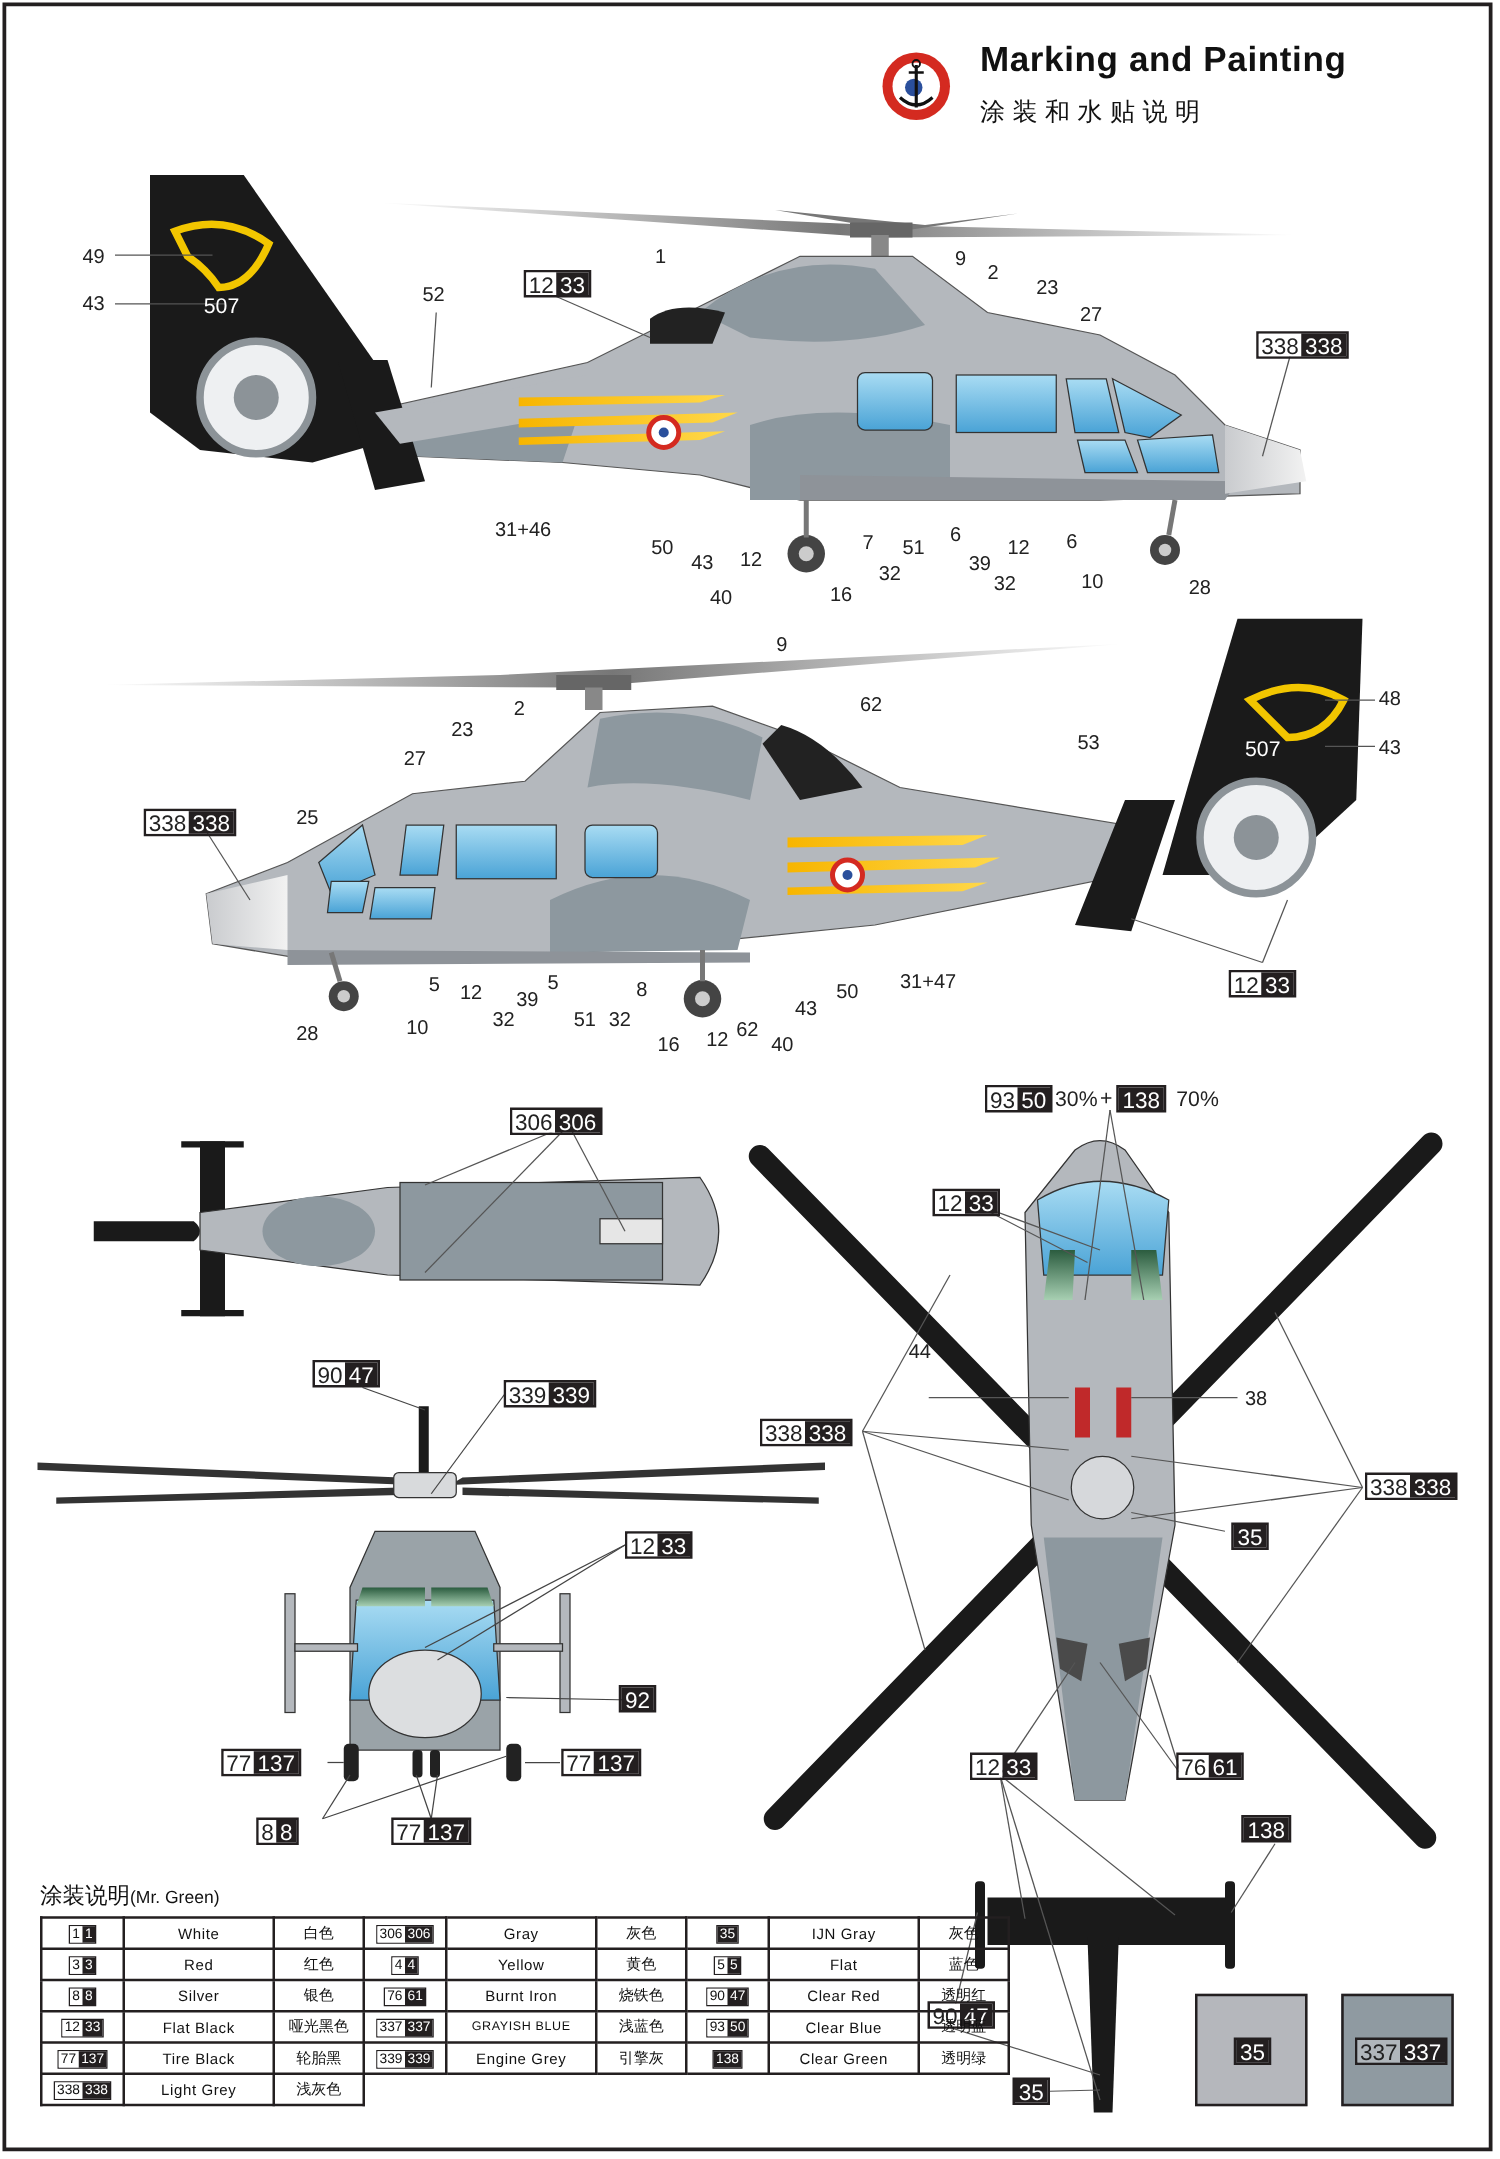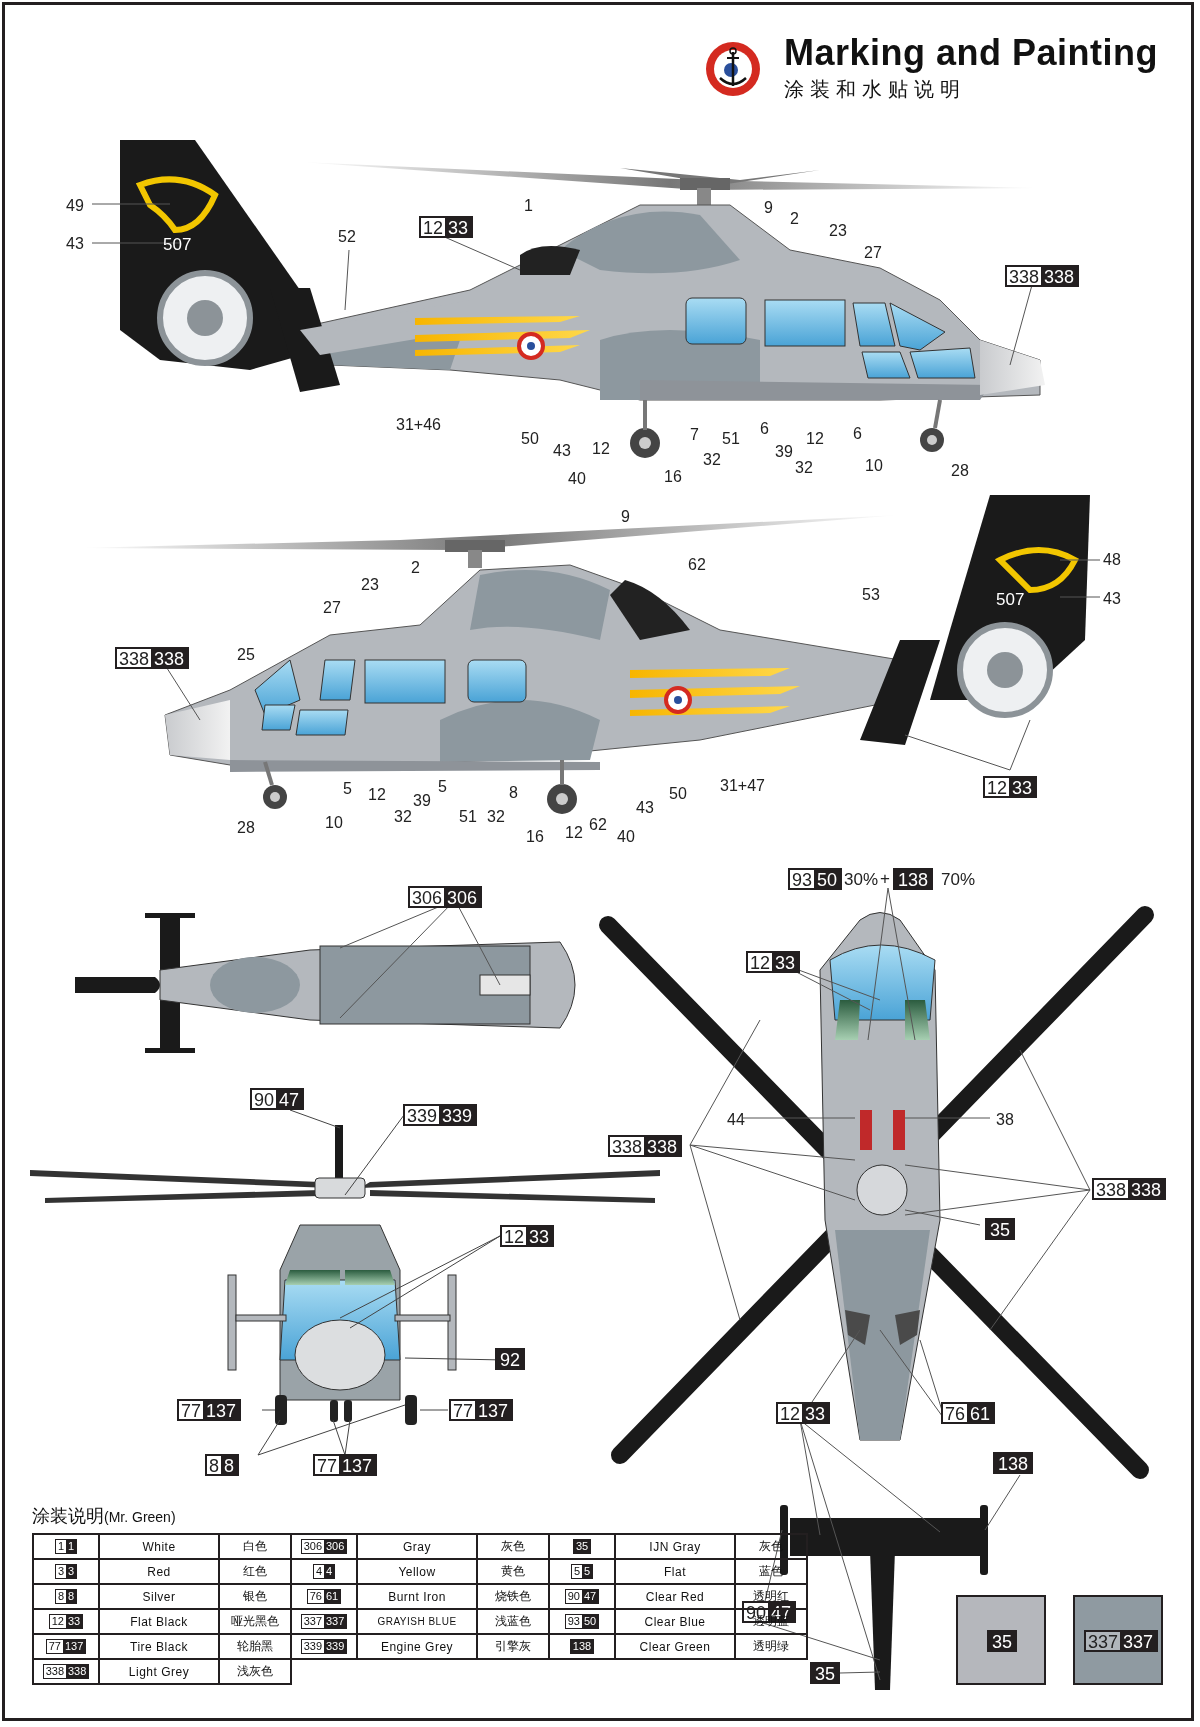--- a/index.html
+++ b/index.html
@@ -1,18 +1,18 @@
 <!DOCTYPE html>
 <html><head>
 <meta charset="utf-8">
 <style>
   html,body{margin:0;padding:0;background:#fff;}
   body{width:1200px;height:1727px;position:relative;overflow:hidden;font-family:"Liberation Sans",sans-serif;color:#111;}
   .frame{position:absolute;left:2px;top:2px;width:1192px;height:1719px;border:3px solid #231f20;box-sizing:border-box;}
-  .title{position:absolute;left:784px;top:32px;font-size:36px;font-weight:bold;letter-spacing:0.5px;color:#111;}
+  .title{position:absolute;left:784px;top:32px;font-size:28px;font-weight:bold;letter-spacing:0.5px;color:#111;}
   .subtitle{position:absolute;left:784px;top:76px;font-size:20px;font-family:"DejaVu Serif",serif;letter-spacing:6px;color:#111;}
   .logo{position:absolute;left:704px;top:40px;width:58px;height:58px;}
   .callout{position:absolute;font-size:16px;color:#222;line-height:1;white-space:nowrap;}
   .code{position:absolute;display:inline-flex;border:2px solid #231f20;font-size:18px;line-height:20px;height:22px;box-sizing:border-box;}
   .code .w{background:#fff;color:#222;padding:0 2px;}
   .code .b{background:#231f20;color:#fff;padding:0 3px;}
   .code.solid{background:#231f20;}
   .pct{position:absolute;font-size:17px;color:#222;}
   svg.layer{position:absolute;left:0;top:0;}
   .legend-title{position:absolute;left:32px;top:1504px;font-size:18px;color:#111;}
@@ -373,21 +373,21 @@
 <div class="pct" style="left:844px;top:870px;text-align:right;">30%</div>
 <div class="pct" style="left:880px;top:869px;">+</div>
 <div class="code solid" style="left:893px;top:868px;">
     <span class="b">138</span>
   </div>
 <div class="pct" style="left:941px;top:870px;">70%</div>
 <div class="code" style="left:746px;top:951px;">
     <span class="w">12</span>
     <span class="b">33</span>
   </div>
-<div class="callout" style="left:727px;top:1112px;">44</div>
+<div class="callout" style="left:727px;top:1074px;">44</div>
 <div class="callout" style="left:996px;top:1112px;">38</div>
 <div class="code" style="left:608px;top:1135px;">
     <span class="w">338</span>
     <span class="b">338</span>
   </div>
 <div class="code" style="left:1092px;top:1178px;">
     <span class="w">338</span>
     <span class="b">338</span>
   </div>
 <div class="code solid" style="left:985px;top:1218px;">

